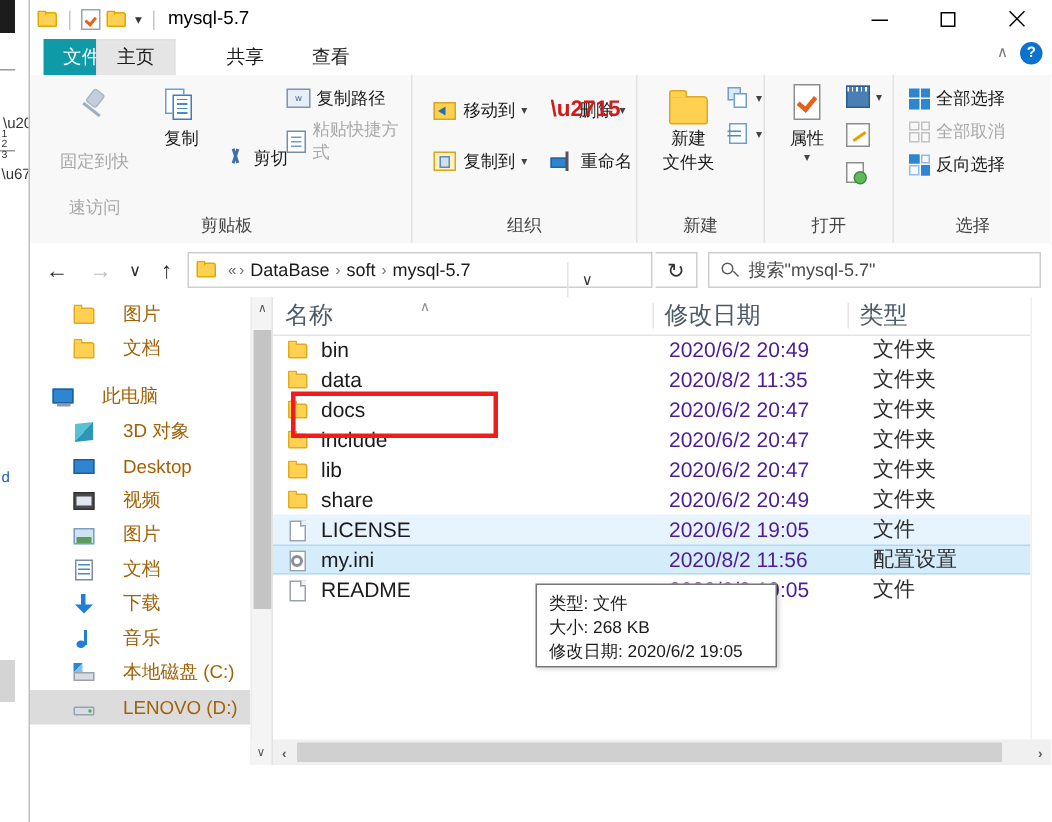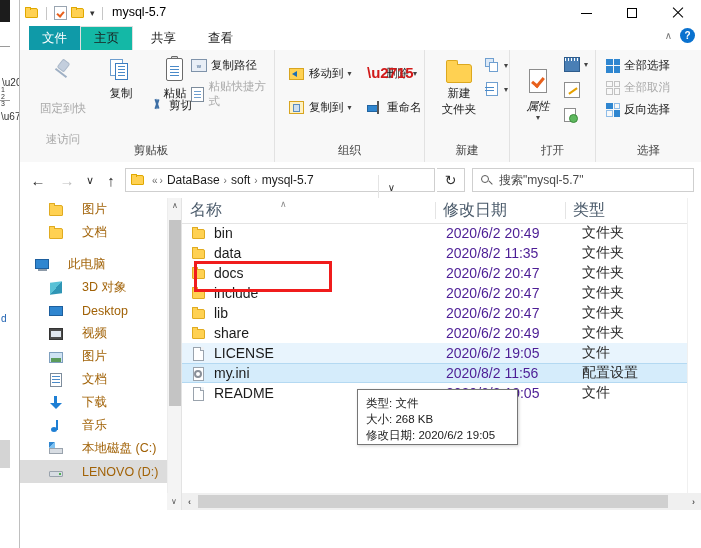--- a/index.html
+++ b/index.html
@@ -37,21 +37,21 @@
   .wbtn .max{display:block;width:10px;height:10px;border:1px solid #000;box-sizing:border-box;}
   .wbtn .cls{position:relative;width:12px;height:12px;}
   .wbtn .cls:before,.wbtn .cls:after{content:"";position:absolute;left:-1px;top:5px;width:14px;height:1px;background:#000;}
   .wbtn .cls:before{transform:rotate(45deg);}
   .wbtn .cls:after{transform:rotate(-45deg);}
 
   
   .tabs{position:absolute;left:0;top:26px;width:681px;height:24px;background:#ffffff;border-bottom:1px solid #dfdfdf;}
   .tab{position:absolute;top:0;height:24px;display:flex;align-items:center;justify-content:center;font-size:12.5px;color:#1b1b1b;box-sizing:border-box;}
   .tab.file{left:9px;width:51px;background:#0f9aa8;color:#ffffff;}
-  .tab.home{left:60px;width:53px;background:#14b8a6;border:1px solid #dfdfdf;border-bottom:none;}
+  .tab.home{left:44px;width:53px;background:#e5e5e5;border:1px solid #dfdfdf;border-bottom:none;}
   .tab.share{left:117px;width:53px;}
   .tab.view{left:174px;width:53px;}
   .ribbon-ctl{position:absolute;right:6px;top:28px;display:flex;align-items:center;gap:8px;}
   .chev-up{font-size:10px;color:#777;}
   .help-ico{width:15px;height:15px;border-radius:50%;background:#0a72cf;color:#fff;font-size:10px;display:flex;align-items:center;justify-content:center;font-weight:bold;}
 
   
   .ribbon{position:absolute;left:0;top:50px;width:681px;height:112px;background:#f8f8f8;border-bottom:1px solid #dadada;}
   .grp{position:absolute;top:0;height:112px;box-sizing:border-box;border-right:1px solid #e2e2e2;}
   .grp-label{position:absolute;bottom:4px;left:0;width:100%;text-align:center;font-size:11.5px;color:#444;}
@@ -286,27 +286,20 @@
           <span class="lbl dim">固定到快</span>
           <span class="lbl dim">速访问</span>
         </div>
         <div class="bigbtn" style="left:64px;top:8px;">
           <span class="ico ico-copy">
               <i class="p1"></i>
               <i class="p2"></i>
             </span>
           <span class="lbl">复制</span>
         </div>
-        <div class="bigbtn" style="left:118px;top:6px;">
-          <span class="ico ico-paste">
-              <i class="cl"></i>
-              <i class="bd"></i>
-            </span>
-          <span class="lbl">粘贴</span>
-        </div>
         <div class="smallrow" style="left:122px;top:48px;">
           <span class="ico ico-scissors"></span>
           <span>剪切</span>
         </div>
         <div class="smallrow" style="left:163px;top:8px;">
           <span class="ico ico-path">w</span>
           <span>复制路径</span>
         </div>
         <div class="smallrow dim" style="left:163px;top:29px;">
           <span class="ico ico-small-doc"></span>
@@ -354,21 +347,21 @@
         <div class="smallrow" style="left:60px;top:32px;">
           <span class="ico ico-easy">
               <i class="b"></i>
             </span>
           <span class="dd-caret">▾</span>
         </div>
         <div class="grp-label">新建</div>
       </div>
 
       <div class="grp" style="left:490px;width:86px;">
-        <div class="bigbtn" style="left:4px;top:19px;width:48px;font-style:italic;">
+        <div class="bigbtn" style="left:4px;top:6px;width:48px;">
           <span class="ico ico-prop">
               <i class="pg"></i>
             </span>
           <span class="lbl">属性</span>
           <span class="dd-caret">▾</span>
         </div>
         <div class="smallrow" style="left:54px;top:7px;">
           <span class="ico ico-open"></span>
           <span class="dd-caret">▾</span>
         </div>

